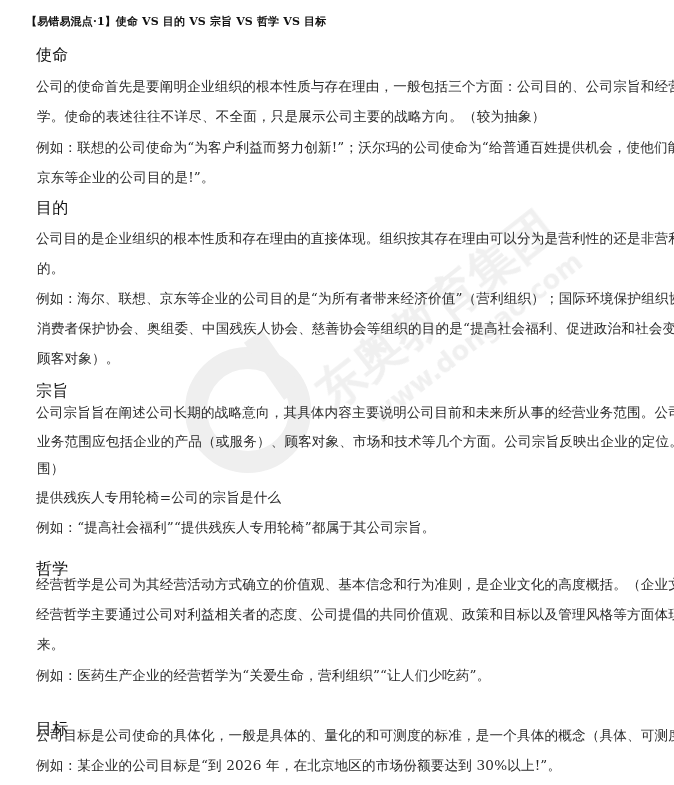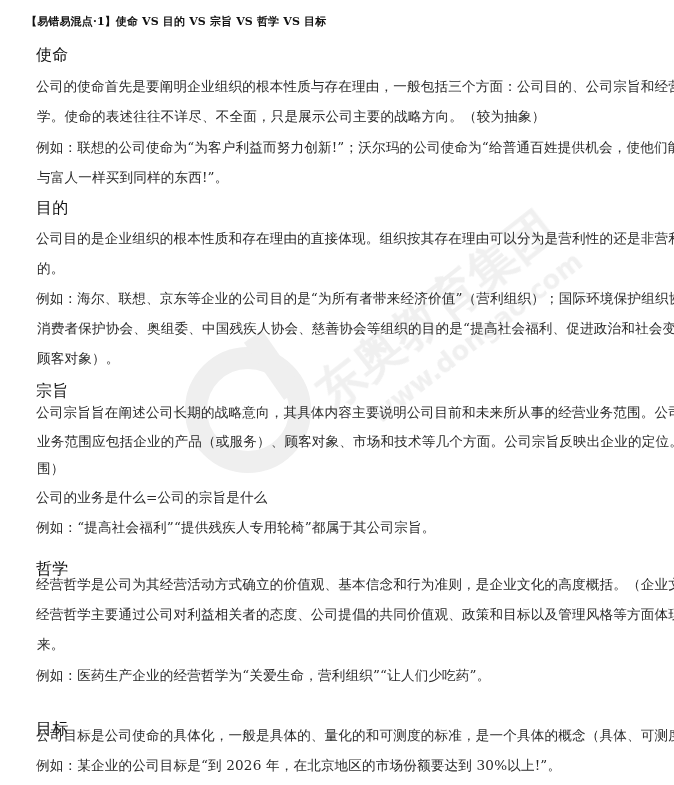--- a/index.html
+++ b/index.html
@@ -31,34 +31,34 @@
   </g>
 </svg>
 
 <div>
   <div class="line title" style="top:13px">【易错易混点·1】使命 VS 目的 VS 宗旨 VS 哲学 VS 目标</div>
 
   <div class="line head" style="top:46px">使命</div>
   <div class="line ind" style="top:77px">公司的使命首先是要阐明企业组织的根本性质与存在理由，一般包括三个方面：公司目的、公司宗旨和经营哲</div>
   <div class="line wrap" style="top:107px">学。使命的表述往往不详尽、不全面，只是展示公司主要的战略方向。（较为抽象）</div>
   <div class="line ind" style="top:138px">例如：联想的公司使命为“为客户利益而努力创新!”；沃尔玛的公司使命为“给普通百姓提供机会，使他们能</div>
-  <div class="line wrap" style="top:168px">与富人一样买到同样的东西!”。</div>
+  <div class="line wrap" style="top:168px">京东等企业的公司目的是!”。</div>
 
   <div class="line head" style="top:199px">目的</div>
   <div class="line ind" style="top:229px">公司目的是企业组织的根本性质和存在理由的直接体现。组织按其存在理由可以分为是营利性的还是非营利性</div>
   <div class="line wrap" style="top:259px">的。</div>
   <div class="line ind" style="top:289px">例如：海尔、联想、京东等企业的公司目的是“为所有者带来经济价值”（营利组织）；国际环境保护组织协会、</div>
   <div class="line wrap" style="top:319px">消费者保护协会、奥组委、中国残疾人协会、慈善协会等组织的目的是“提高社会福利、促进政治和社会变革”（非</div>
   <div class="line wrap" style="top:349px">顾客对象）。</div>
 
   <div class="line head" style="top:382px">宗旨</div>
   <div class="line ind" style="top:403px">公司宗旨旨在阐述公司长期的战略意向，其具体内容主要说明公司目前和未来所从事的经营业务范围。公司的</div>
   <div class="line wrap" style="top:432px">业务范围应包括企业的产品（或服务）、顾客对象、市场和技术等几个方面。公司宗旨反映出企业的定位。（业务范</div>
   <div class="line wrap" style="top:459px">围）</div>
-  <div class="line ind" style="top:488px">公司的业务是什么=公司的宗旨是什么</div>
+  <div class="line ind" style="top:488px">提供残疾人专用轮椅=公司的宗旨是什么</div>
   <div class="line ind" style="top:518px">例如：“提高社会福利”“提供残疾人专用轮椅”都属于其公司宗旨。</div>
 
   <div class="line head" style="top:560px">哲学</div>
   <div class="line ind" style="top:575px">经营哲学是公司为其经营活动方式确立的价值观、基本信念和行为准则，是企业文化的高度概括。（企业文化）</div>
   <div class="line ind" style="top:605px">经营哲学主要通过公司对利益相关者的态度、公司提倡的共同价值观、政策和目标以及管理风格等方面体现出</div>
   <div class="line wrap" style="top:635px">来。</div>
   <div class="line ind" style="top:666px">例如：医药生产企业的经营哲学为“关爱生命，营利组织”“让人们少吃药”。</div>
 
   <div class="line head" style="top:720px">目标</div>
   <div class="line ind" style="top:726px">公司目标是公司使命的具体化，一般是具体的、量化的和可测度的标准，是一个具体的概念（具体、可测度）。</div>

